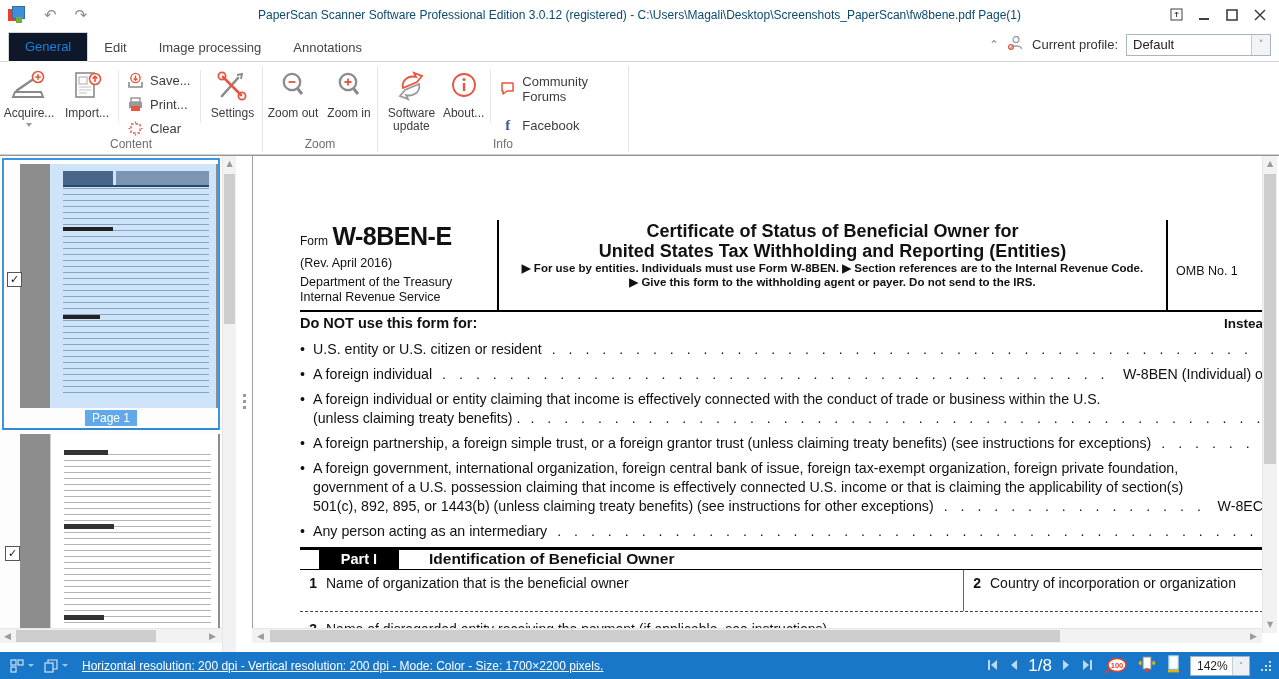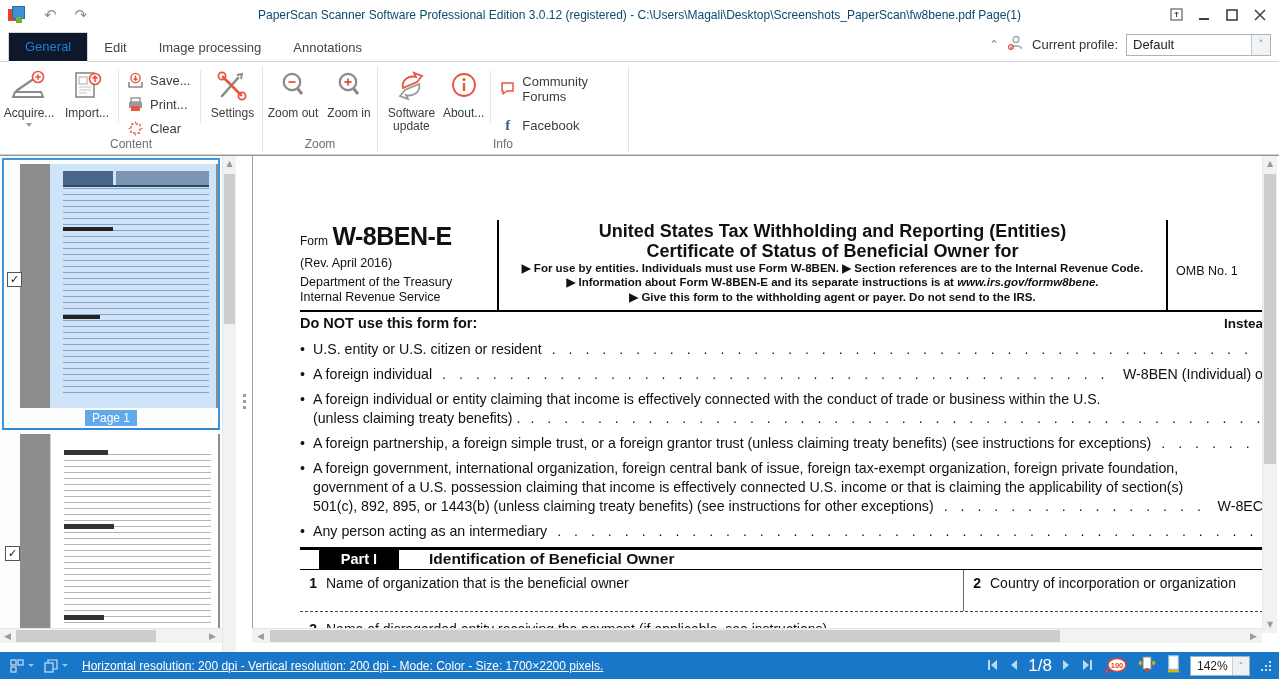--- a/index.html
+++ b/index.html
@@ -403,24 +403,23 @@
         <div class="inner">
           <div class="fhead">
             <div class="fh-left">
               <div><span class="fh-form">Form</span>
                 <span class="fh-num">W-8BEN-E</span></div>
               <div class="fh-rev">(Rev. April 2016)</div>
               <div class="fh-dept"><span>Department of the Treasury</span><br>
                 <span>Internal Revenue Service</span></div>
             </div>
             <div class="fh-center">
+              <div class="fh-t1">Certificate of Status of Beneficial Owner for</div>
               <div class="fh-t1">United States Tax Withholding and Reporting (Entities)</div>
-              <div class="fh-t1">Certificate of Status of Beneficial Owner for</div>
               <div class="fh-sub">▶ For use by entities. Individuals must use Form W-8BEN.  ▶ Section references are to the Internal Revenue Code.</div>
-              <div class="fh-sub"><span>▶ Information about Form W-8BEN-E and its separate instructions is at </span><span class="it">www.irs.gov/formw8bene.</span></div>
               <div class="fh-sub">▶ Give this form to the withholding agent or payer. Do not send to the IRS.</div>
             </div>
             <div class="fh-right">OMB No. 1</div>
           </div>
 
           <div class="donot-row">
             <span class="donot">Do NOT use this form for:</span>
             <span class="instead">Instea</span>
           </div>
 

